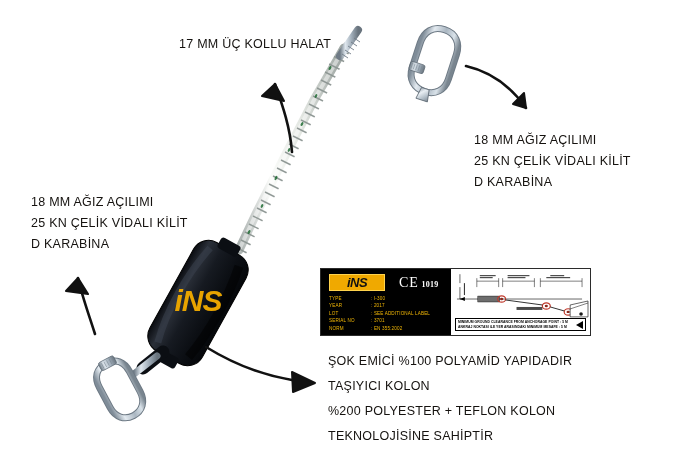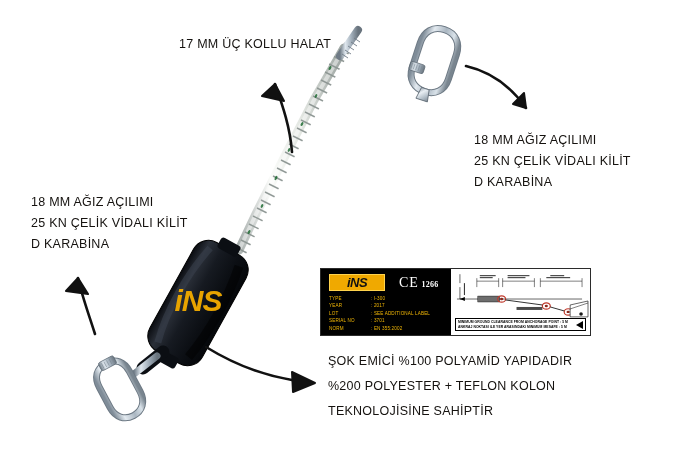--- a/index.html
+++ b/index.html
@@ -345,34 +345,35 @@
   </div>
 
   <div class="callout" id="callout-carabiner-bottom">
     <span class="line">18 MM AĞIZ AÇILIMI</span>
     <span class="line">25 KN ÇELİK VİDALI KİLİT</span>
     <span class="line">D KARABİNA</span>
   </div>
 
   <div class="callout" id="callout-absorber">
     <span class="line">ŞOK EMİCİ %100 POLYAMİD YAPIDADIR</span>
+    <span class="line">TAŞIYICI KOLON</span>
     <span class="line">%200 POLYESTER + TEFLON KOLON</span>
     <span class="line">TEKNOLOJİSİNE SAHİPTİR</span>
   </div>
 
   <div id="spec-label">
 
     <div id="spec-label-left">
       <div id="ins-logo-badge">
         <span>iNS</span>
       </div>
 
       <div id="ce-mark">
         <span class="ce-glyph">CE</span>
-        <span class="ce-num">1266</span>
+        <span class="ce-num">1019</span>
       </div>
 
       <div class="spec-rows">
         <div class="spec-row">
           <span class="k">TYPE</span>
           <span class="v"><span>:</span>&nbsp;<span>I-300</span></span>
         </div>
         <div class="spec-row">
           <span class="k">YEAR</span>
           <span class="v"><span>:</span>&nbsp;<span>2017</span></span>

